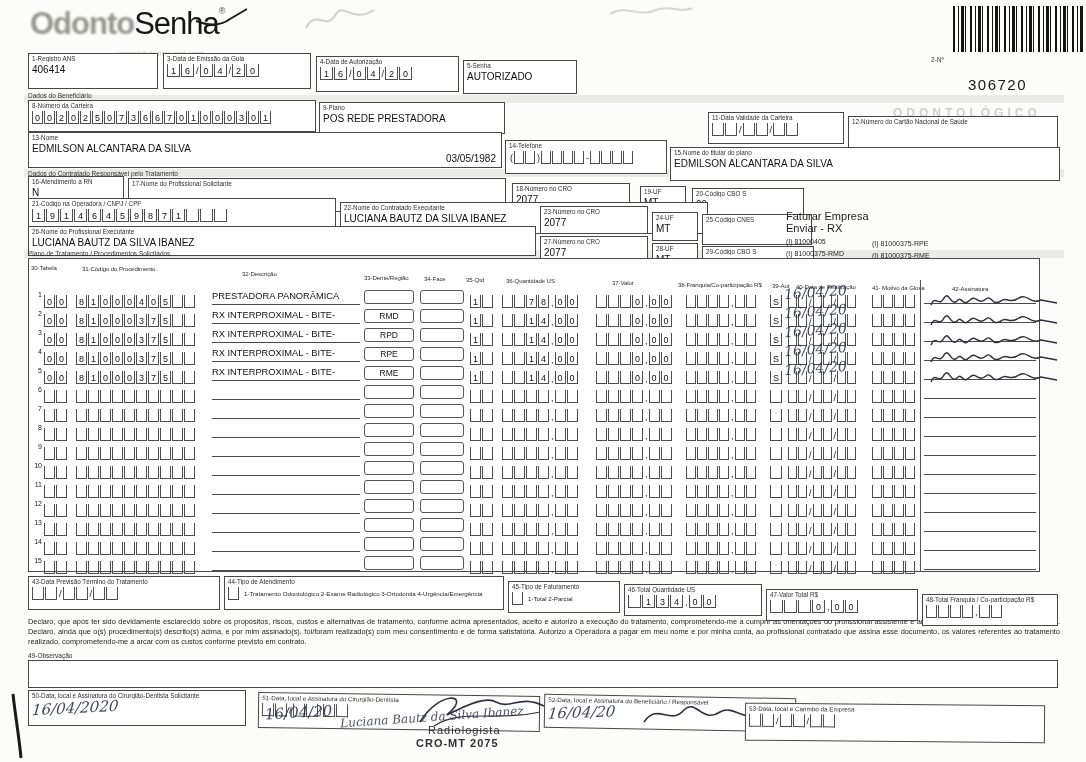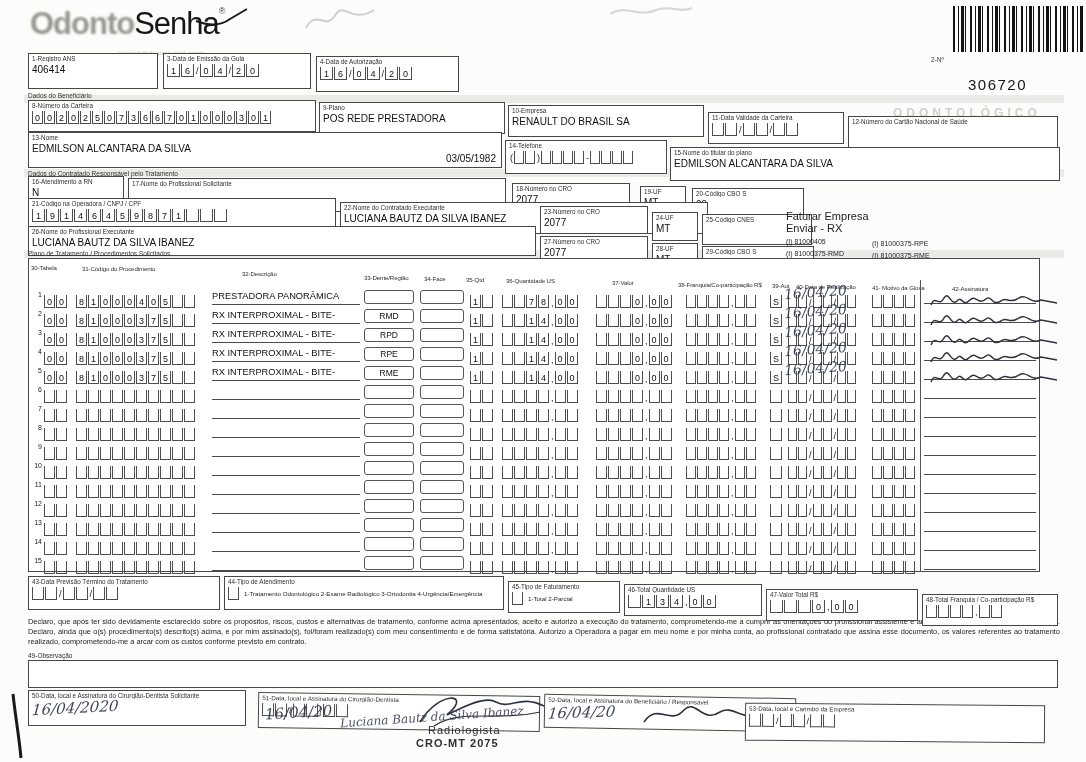--- a/index.html
+++ b/index.html
@@ -85,33 +85,33 @@
     <div class="fval">406414</div>
   </div>
   <div class="fbox" style="left:163px;top:53px;width:148px;height:36px">
     <span class="flabel">3-Data de Emissão da Guia</span>
     <div class="fval"><span class="comb"><span class="cc" style="width: 13px;">1</span><span class="cc" style="width: 13px;">6</span><span class="csep">/</span><span class="cc" style="width: 13px;">0</span><span class="cc" style="width: 13px;">4</span><span class="csep">/</span><span class="cc" style="width: 13px;">2</span><span class="cc" style="width: 13px;">0</span></span></div>
   </div>
   <div class="fbox" style="left:316px;top:56px;width:143px;height:36px">
     <span class="flabel">4-Data de Autorização</span>
     <div class="fval"><span class="comb"><span class="cc" style="width: 13px;">1</span><span class="cc" style="width: 13px;">6</span><span class="csep">/</span><span class="cc" style="width: 13px;">0</span><span class="cc" style="width: 13px;">4</span><span class="csep">/</span><span class="cc" style="width: 13px;">2</span><span class="cc" style="width: 13px;">0</span></span></div>
   </div>
+  <div class="fbox" style="left:463px;top:60px;width:114px;height:34px">
+    <span class="flabel">5-Senha</span>
+    <div class="fval">AUTORIZADO</div>
+  </div>
   <div class="seclabel" style="left:28px;top:92px">Dados do Beneficiário</div>
 
   <div class="fbox" style="left:28px;top:100px;width:288px;height:32px">
     <span class="flabel">8-Número da Carteira</span>
     <div class="fval"><span class="comb"><span class="cc" style="width: 11px;">0</span><span class="cc" style="width: 11px;">0</span><span class="cc" style="width: 11px;">2</span><span class="cc" style="width: 11px;">0</span><span class="cc" style="width: 11px;">2</span><span class="cc" style="width: 11px;">5</span><span class="cc" style="width: 11px;">0</span><span class="cc" style="width: 11px;">7</span><span class="cc" style="width: 11px;">3</span><span class="cc" style="width: 11px;">6</span><span class="cc" style="width: 11px;">6</span><span class="cc" style="width: 11px;">7</span><span class="cc" style="width: 11px;">0</span><span class="cc" style="width: 11px;">1</span><span class="cc" style="width: 11px;">0</span><span class="cc" style="width: 11px;">0</span><span class="cc" style="width: 11px;">0</span><span class="cc" style="width: 11px;">3</span><span class="cc" style="width: 11px;">0</span><span class="cc" style="width: 11px;">1</span></span></div>
   </div>
   <div class="fbox" style="left:319px;top:102px;width:186px;height:32px">
     <span class="flabel">9-Plano</span>
     <div class="fval">POS REDE PRESTADORA</div>
-  </div>
-  <div class="fbox" style="left:508px;top:105px;width:196px;height:32px">
-    <span class="flabel">10-Empresa</span>
-    <div class="fval">RENAULT DO BRASIL SA</div>
   </div>
   <div class="fbox" style="left:708px;top:112px;width:136px;height:32px">
     <span class="flabel">11-Data Validade da Carteira</span>
     <div class="fval"><span class="comb"><span class="cc" style="width: 12px;"></span><span class="cc" style="width: 12px;"></span><span class="csep">/</span><span class="cc" style="width: 12px;"></span><span class="cc" style="width: 12px;"></span><span class="csep">/</span><span class="cc" style="width: 12px;"></span><span class="cc" style="width: 12px;"></span></span></div>
   </div>
   <div class="fbox" style="left:848px;top:116px;width:210px;height:36px">
     <span class="flabel">12-Número do Cartão Nacional de Saúde</span>
     <div class="fval"></div>
   </div>
 

